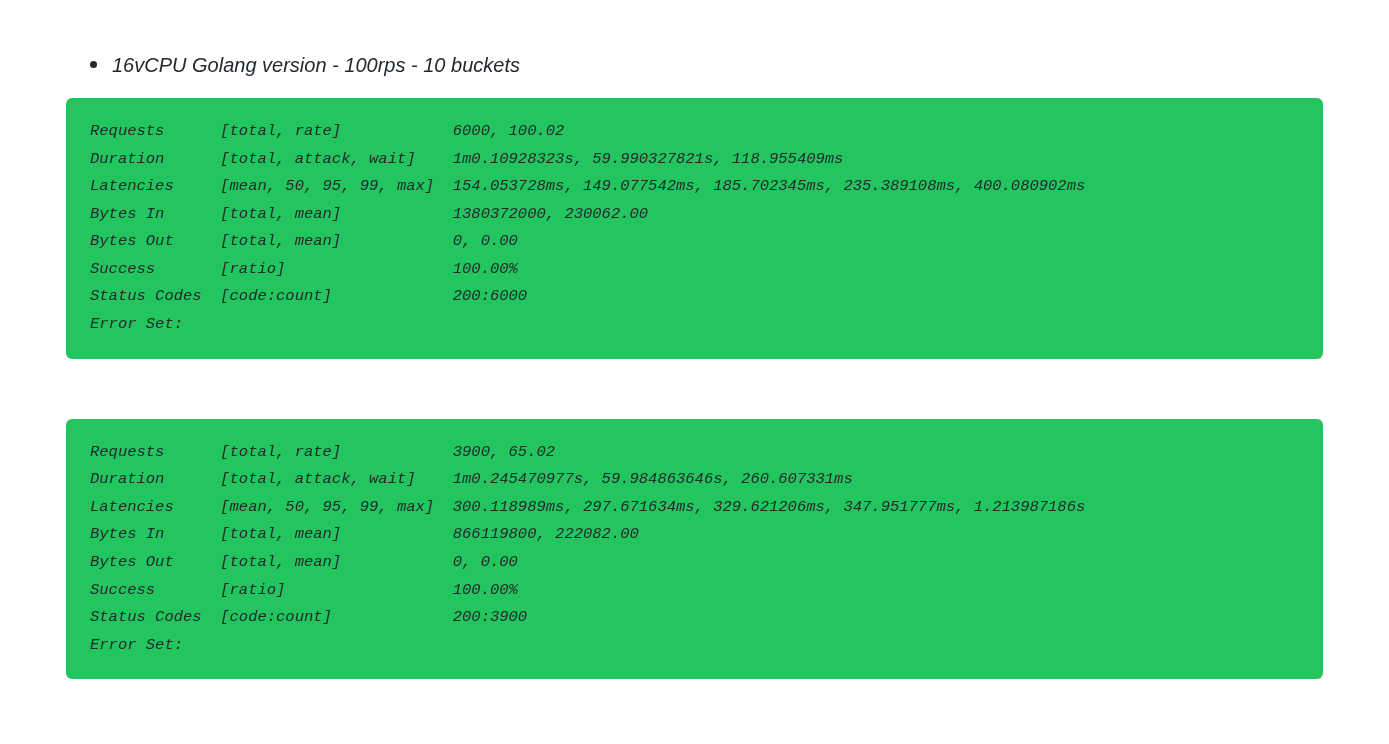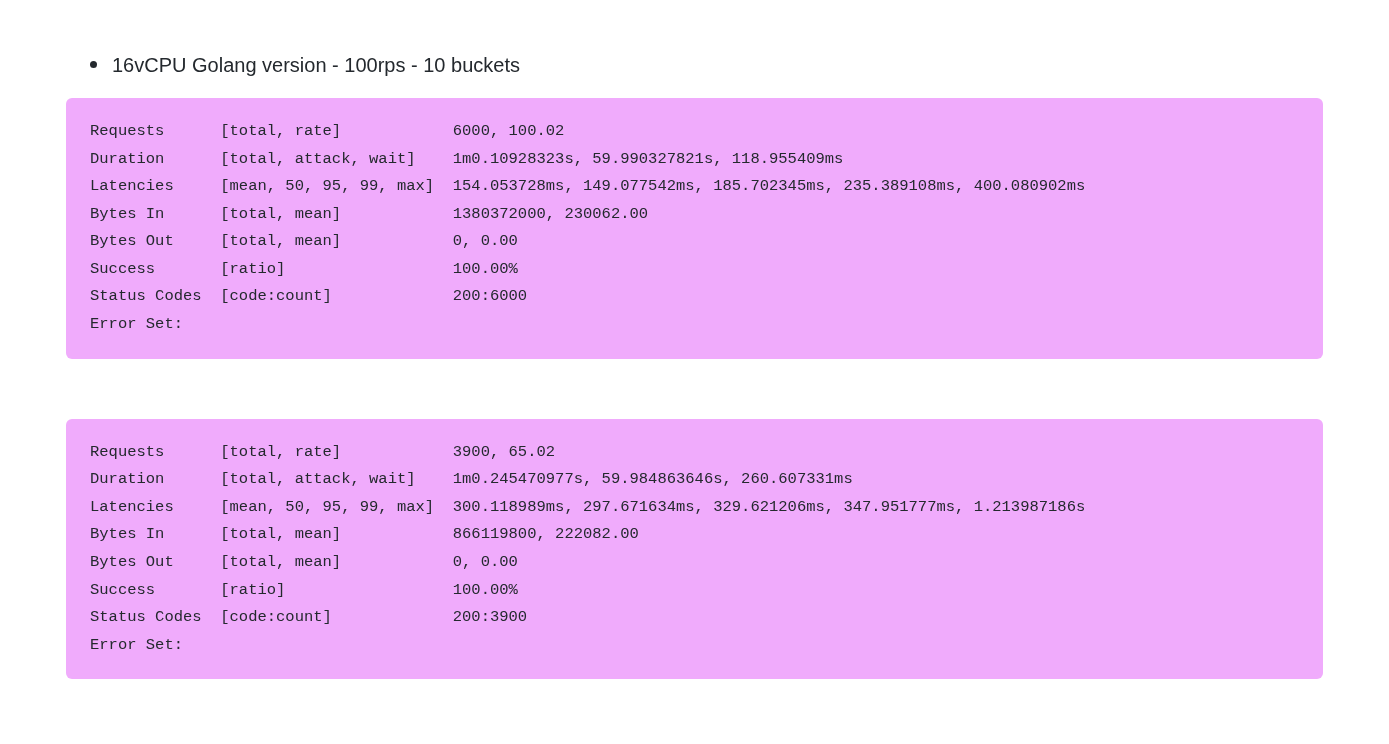--- a/index.html
+++ b/index.html
@@ -1,15 +1,15 @@
 <!DOCTYPE html>
 <html><head>
   <meta charset="utf-8">
   <style>
-    * { margin: 10px; padding: 0; box-sizing: border-box; }
+    * { margin: 10px; padding: 0; box-sizing: border-box; font-style: italic; }
     body {
       font-family: -apple-system, BlinkMacSystemFont, "Segoe UI", Helvetica, Arial, sans-serif;
       background: #ffffff;
       padding: 20px 16px;
       color: #24292e;
       font-size: 16px;
       line-height: 1.5;
     }
     ul {
       list-style: none;
@@ -27,21 +27,21 @@
       content: "";
       position: absolute;
       left: 0;
       top: 11px;
       width: 7px;
       height: 7px;
       border-radius: 50%;
       background: #24292e;
     }
     .code-block {
-      background: #f0abfc;
+      background: #22c55e;
       border-radius: 6px;
       padding: 20px 24px;
       font-family: SFMono-Regular, Consolas, "Liberation Mono", Menlo, monospace;
       font-size: 15.5px;
       line-height: 1.78;
       color: #24292e;
       white-space: pre;
       overflow-x: auto;
       margin-bottom: 60px;
     }

